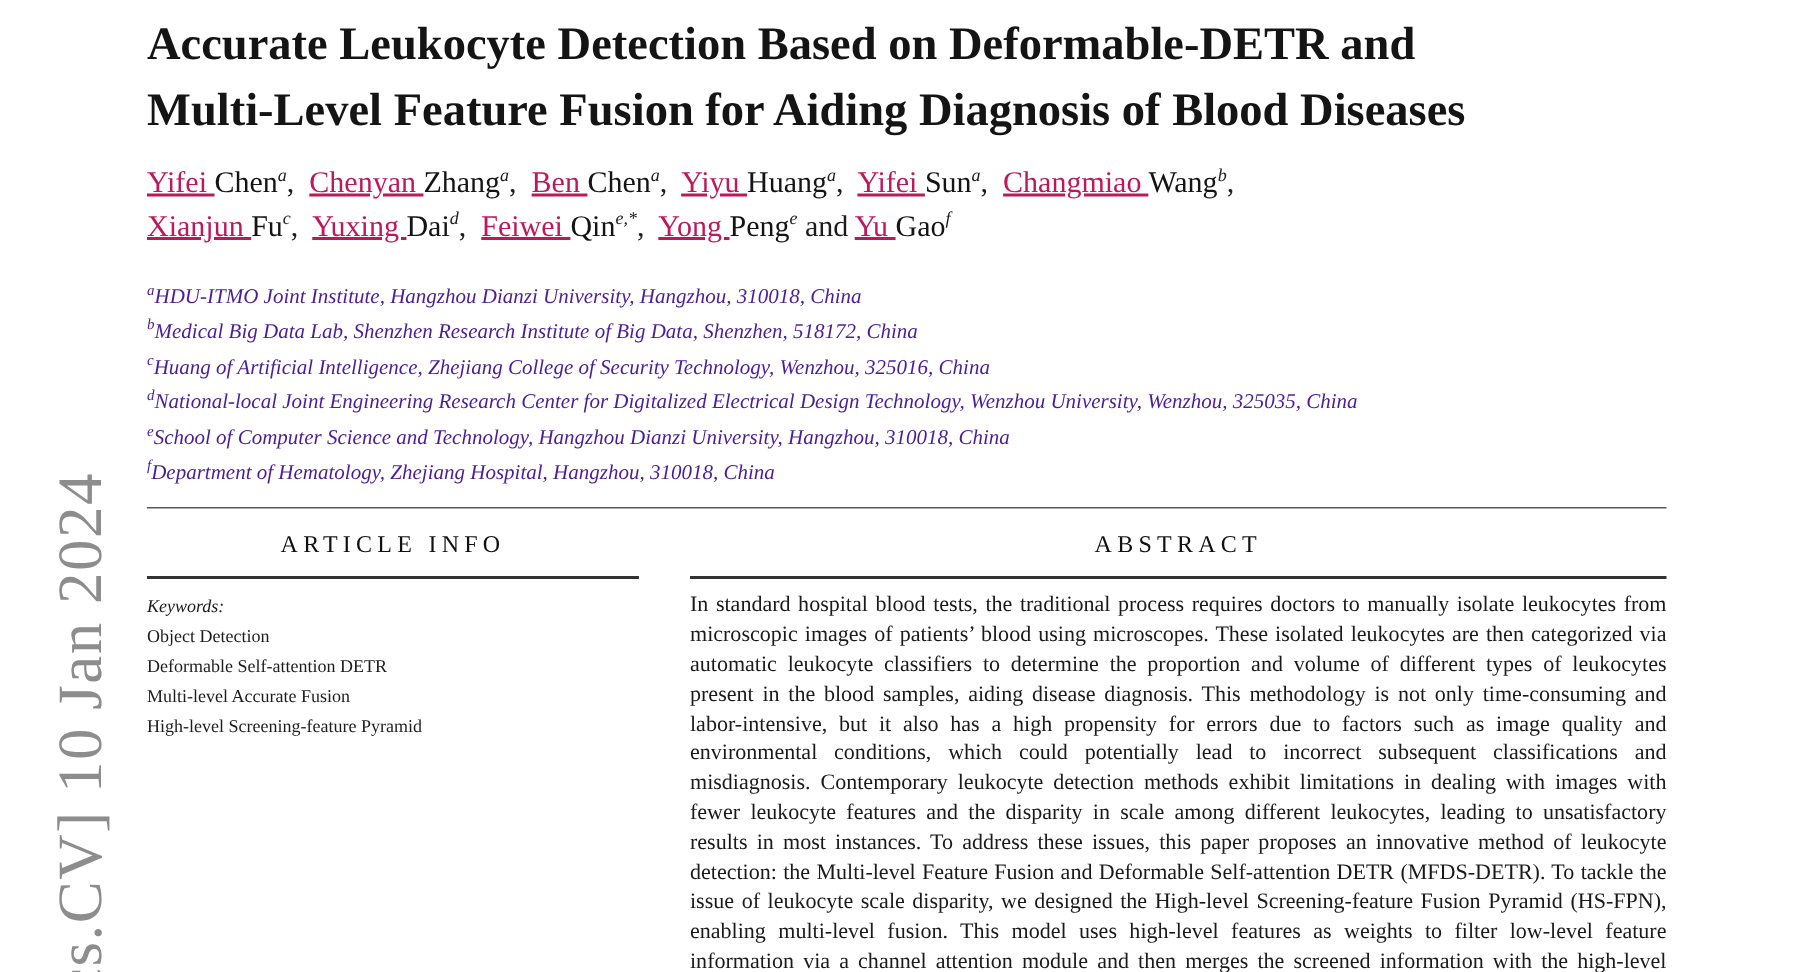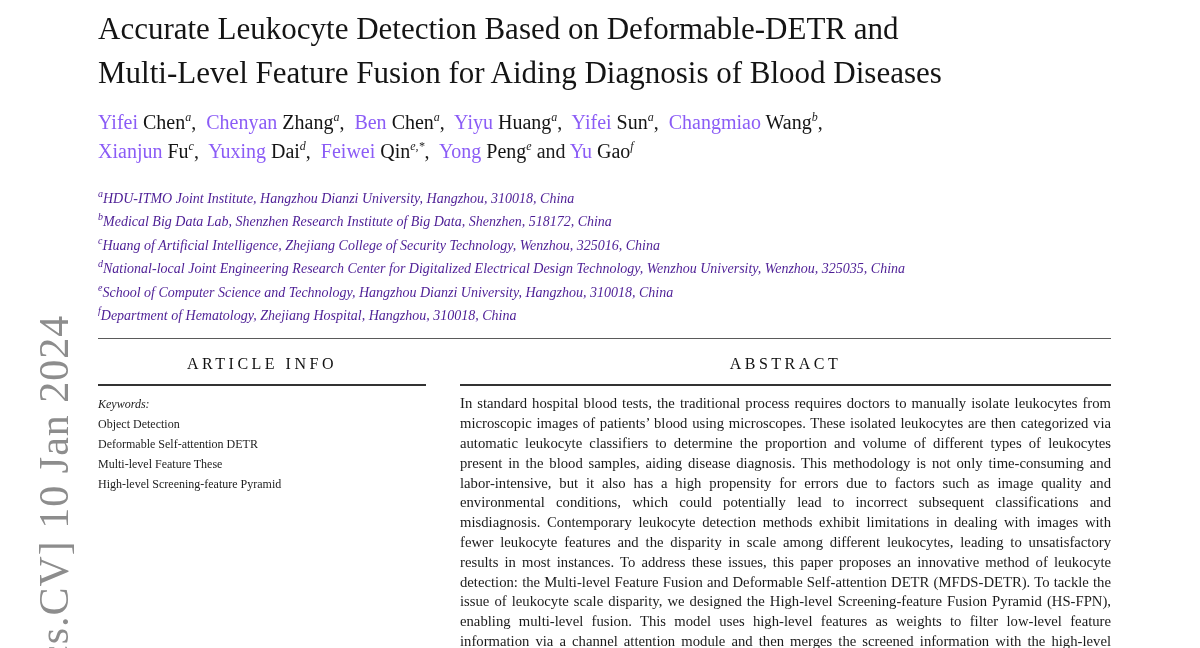--- a/index.html
+++ b/index.html
@@ -2,24 +2,24 @@
 <html><head>
 <meta charset="utf-8">
 <style>
   html,body{margin:0;padding:0;background:#fff;}
   .page{position:relative;width:1200px;height:648px;overflow:hidden;background:#ffffff;
         font-family:"Liberation Serif", serif;color:#1c1c1c;}
   .watermark{position:absolute;left:30px;top:664px;transform:rotate(-90deg);
         transform-origin:0 0;font-size:42px;line-height:48px;color:#8d8d8d;
         white-space:nowrap;letter-spacing:1px;}
   .content{position:absolute;left:98px;top:0;width:1013px;}
-  .title{margin-top:7px;font-size:31px;line-height:44px;font-weight:400;color:#141414;}
+  .title{margin-top:7px;font-size:31px;line-height:44px;font-weight:700;color:#141414;}
   .authors{margin-top:13px;font-size:20px;line-height:29px;}
   .authors-line{white-space:pre-wrap;}
-  .given{color:#8b5cf6;}
+  .given{color:#be185d;text-decoration:underline;}
   .family{font-weight:400;color:#141414;}
   .author sup{font-style:italic;font-size:12px;line-height:0;}
   .affiliations{margin-top:21px;font-size:14px;line-height:23.4px;font-style:italic;color:#4c1d95;}
   .affil sup{font-size:10px;line-height:0;}
   .columns{margin-top:11px;border-top:1.5px solid #5a5a5a;display:flex;}
   .col-left{width:328px;flex:0 0 328px;}
   .col-gap{width:34px;flex:0 0 34px;}
   .col-right{flex:1 1 auto;}
   .col-header{padding-top:16px;padding-bottom:11px;border-bottom:2px solid #333;
         font-size:16px;letter-spacing:3.5px;color:#111;text-align:center;}
@@ -55,21 +55,21 @@
       </div>
 
     <div class="columns">
       <div class="col-left">
         <div class="col-header">ARTICLE INFO</div>
         <div class="keywords">
           <div class="keywords-label">Keywords:</div>
           <div id="keywords-list">
               <div class="keyword">Object Detection</div>
               <div class="keyword">Deformable Self-attention DETR</div>
-              <div class="keyword">Multi-level Feature These</div>
+              <div class="keyword">Multi-level Accurate Fusion</div>
               <div class="keyword">High-level Screening-feature Pyramid</div>
             </div>
         </div>
       </div>
       <div class="col-gap"></div>
       <div class="col-right">
         <div class="col-header">ABSTRACT</div>
         <div class="abstract-text">In standard hospital blood tests, the traditional process requires doctors to manually isolate leukocytes from microscopic images of patients’ blood using microscopes. These isolated leukocytes are then categorized via automatic leukocyte classifiers to determine the proportion and volume of different types of leukocytes present in the blood samples, aiding disease diagnosis. This methodology is not only time-consuming and labor-intensive, but it also has a high propensity for errors due to factors such as image quality and environmental conditions, which could potentially lead to incorrect subsequent classifications and misdiagnosis. Contemporary leukocyte detection methods exhibit limitations in dealing with images with fewer leukocyte features and the disparity in scale among different leukocytes, leading to unsatisfactory results in most instances. To address these issues, this paper proposes an innovative method of leukocyte detection: the Multi-level Feature Fusion and Deformable Self-attention DETR (MFDS-DETR). To tackle the issue of leukocyte scale disparity, we designed the High-level Screening-feature Fusion Pyramid (HS-FPN), enabling multi-level fusion. This model uses high-level features as weights to filter low-level feature information via a channel attention module and then merges the screened information with the high-level features, thus enhancing the model’s feature</div>
       </div>
     </div>

